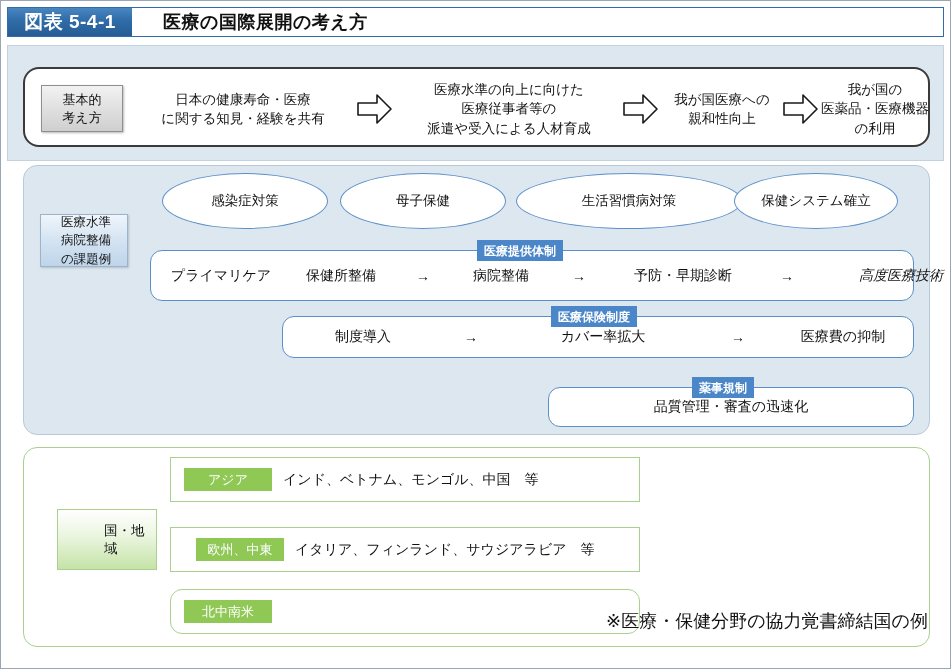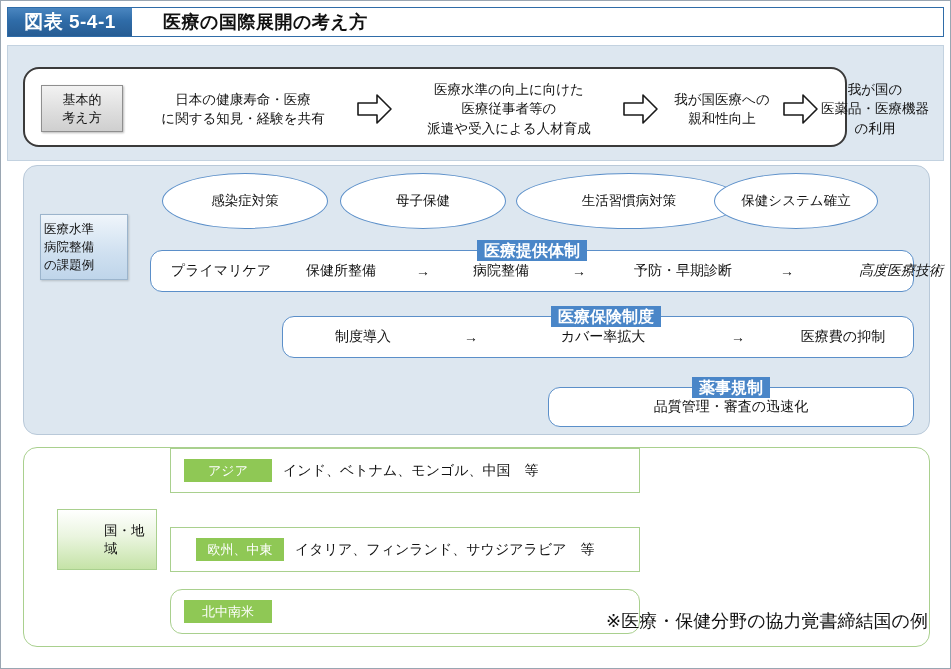--- a/index.html
+++ b/index.html
@@ -25,54 +25,54 @@
   .title-text{flex:1;display:flex;align-items:center;padding-left:31px;
        font-size:18px;font-weight:bold;color:#111111;letter-spacing:0.5px;}
 
   
   .panel{position:absolute;box-sizing:border-box;}
   .panel-blue{background:#dde7f0;border:1px solid #c3d2e0;}
 
   .rbox{position:absolute;box-sizing:border-box;background:#ffffff;}
 
   
-  #row1{left:22px;top:66px;width:824px;height:80px;
+  #row1{left:22px;top:66px;width:907px;height:80px;
         border:2px solid #3a3a3a;border-radius:16px;background:#ffffff;}
   .basic-box{position:absolute;left:16px;top:16px;width:82px;height:47px;
         border:1px solid #8f8f8f;box-sizing:border-box;
         background:linear-gradient(180deg,#f2f2f2 0%,#dedede 55%,#cfcfcf 100%);
         box-shadow:1px 1px 2px rgba(0,0,0,.28);
         display:flex;flex-direction:column;align-items:center;justify-content:center;
         font-size:13px;line-height:1.35;color:#111;}
   .r1-cell{position:absolute;top:0;height:80px;display:flex;align-items:center;
         justify-content:center;text-align:center;font-size:13.5px;line-height:1.42;color:#111;}
 
   .barrow{position:absolute;width:36px;height:34px;}
   .barrow svg{display:block;width:36px;height:34px;}
 
   
   #mid{left:22px;top:164px;width:907px;height:270px;
        border:1px solid #b9c9d9;border-radius:14px;
        background:#dde7f0;box-sizing:border-box;}
-  .level-box{position:absolute;left:16px;top:48px;width:88px;height:66px;
+  .level-box{position:absolute;left:16px;top:48px;width:88px;height:53px;
        border:1px solid #9bb4cc;box-sizing:border-box;
        background:linear-gradient(180deg,#eff5fb 0%,#cfe0f0 60%,#bfd5ea 100%);
        box-shadow:1px 1px 2px rgba(0,0,0,.18);
        display:flex;flex-direction:column;align-items:flex-start;justify-content:center;
-       padding-left:3px;font-size:12.5px;line-height:1.45;color:#111;}
+       padding-left:20px;font-size:12.5px;line-height:1.45;color:#111;}
 
   .oval{position:absolute;border:1px solid #5b8fc9;border-radius:50%;
         background:#ffffff;display:flex;align-items:center;justify-content:center;
         font-size:13.5px;color:#111;box-sizing:border-box;}
 
   .flowbox{position:absolute;border:1px solid #5b8fc9;border-radius:12px;
         background:#ffffff;box-sizing:border-box;
         display:flex;align-items:center;font-size:14px;color:#111;}
   .chip{position:absolute;background:#4a86c8;color:#ffffff;font-weight:bold;
-        font-size:16px;line-height:20px;height:21px;padding:0 7px;
+        font-size:12px;line-height:20px;height:21px;padding:0 7px;
         display:flex;align-items:center;justify-content:center;z-index:3;}
 
   .fcell{position:absolute;top:0;height:100%;display:flex;align-items:center;
          justify-content:center;text-align:center;}
 
   
   #green{left:22px;top:446px;width:907px;height:200px;
        border:1px solid #a9d08e;border-radius:14px;background:#ffffff;box-sizing:border-box;}
   .region-box{position:absolute;left:33px;top:61px;width:100px;height:61px;
        border:1px solid #a9d08e;box-sizing:border-box;
@@ -142,24 +142,24 @@
 
     <div class="level-box">
       <span>医療水準</span>
       <span>病院整備</span>
       <span>の課題例</span>
     </div>
 
     <div class="oval" style="left:138px;top:7px;width:166px;height:56px;">感染症対策</div>
     <div class="oval" style="left:316px;top:7px;width:166px;height:56px;">母子保健</div>
     <div class="oval" style="left:492px;top:7px;width:226px;height:56px;">生活習慣病対策</div>
-    <div class="oval" style="left:690px;top:7px;width:164px;height:56px;">保健システム確立</div>
+    <div class="oval" style="left:710px;top:7px;width:164px;height:56px;">保健システム確立</div>
 
     <div class="chip" style="left:453px;top:74px;">医療提供体制</div>
-    <div class="flowbox" style="left:126px;top:84px;width:764px;height:42px;">
+    <div class="flowbox" style="left:126px;top:84px;width:764px;height:51px;">
       <div class="fcell" style="left:6px;width:128px;">プライマリケア</div>
       <div class="fcell" style="left:136px;width:108px;">保健所整備</div>
       <div class="fcell" style="left:248px;width:48px;">→</div>
       <div class="fcell" style="left:298px;width:104px;">病院整備</div>
       <div class="fcell" style="left:404px;width:48px;">→</div>
       <div class="fcell" style="left:454px;width:156px;">予防・早期診断</div>
       <div class="fcell" style="left:612px;width:48px;">→</div>
       <div class="fcell" style="left:680px;width:140px;font-style:italic;">高度医療技術</div>
     </div>
 
@@ -175,21 +175,21 @@
     <div class="chip" style="left:668px;top:211px;">薬事規制</div>
     <div class="flowbox" style="left:524px;top:221px;width:366px;height:40px;justify-content:center;">
       <div class="fcell" style="left:0;width:100%;">品質管理・審査の迅速化</div>
     </div>
   </div>
 
   <div class="rbox" id="green">
 
     <div class="region-box">国・地域</div>
 
-    <div class="greenrow" style="top:0;align-items:center;">
+    <div class="greenrow" style="top:9px;align-items:center;">
       <span class="gchip">アジア</span>
       <span class="gtext">インド、ベトナム、モンゴル、中国　等</span>
     </div>
 
     <div class="greenrow" style="top:79px;padding-left:12px;">
       <span class="gchip">欧州、中東</span>
       <span class="gtext">イタリア、フィンランド、サウジアラビア　等</span>
     </div>
 
     <div class="greenrow" style="top:141px;border-radius:12px;">

